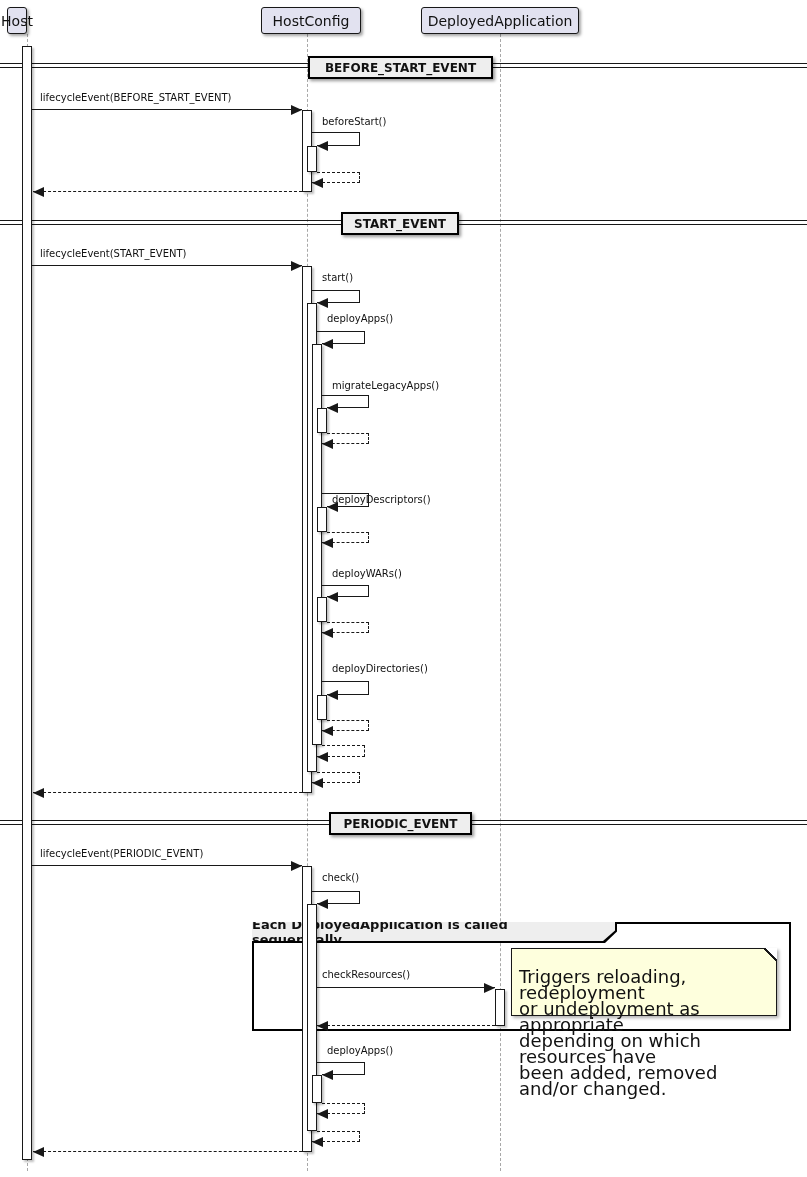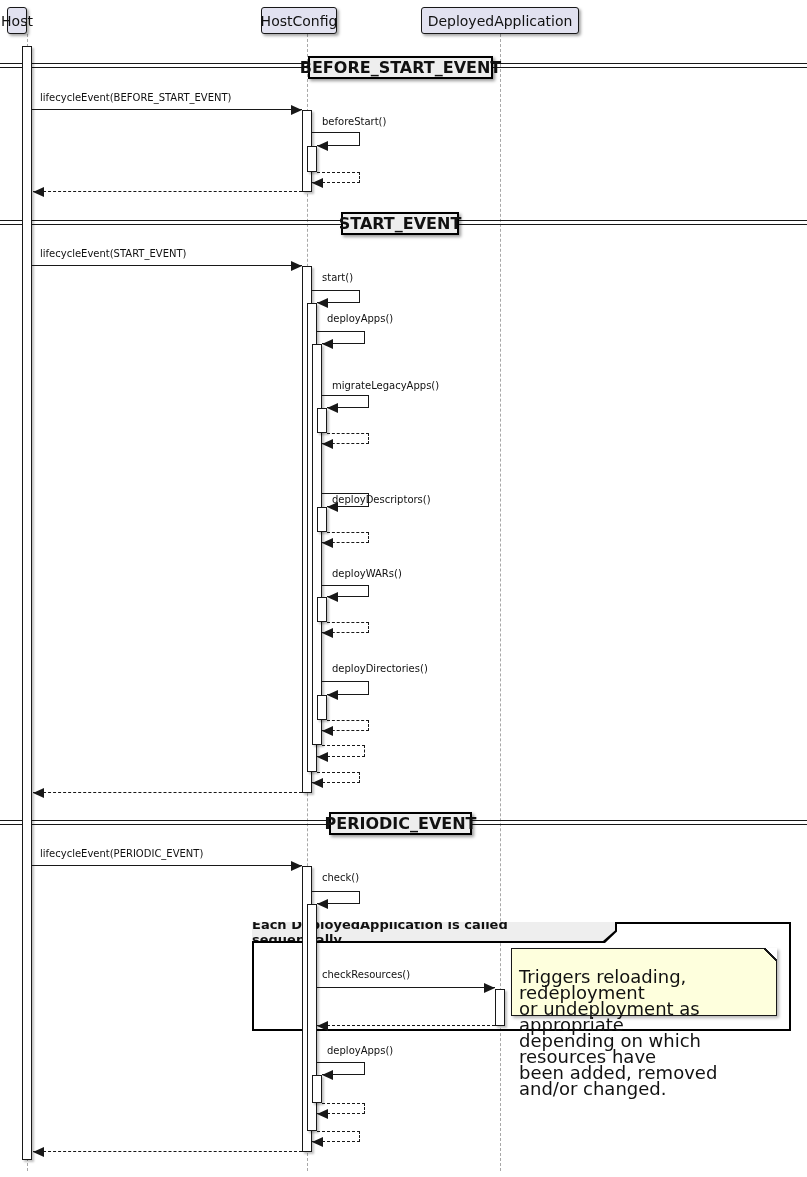--- a/index.html
+++ b/index.html
@@ -16,21 +16,21 @@
     box-shadow:2px 2px 3px rgba(0,0,0,0.35);}
   
   .bar{position:absolute;width:10px;background:#fff;border:1.3px solid var(--line,#181818);
     box-sizing:border-box;box-shadow:1.5px 1.5px 2px rgba(0,0,0,0.25);}
   
   .dvl{position:absolute;left:0;width:807px;height:5px;box-sizing:border-box;
     border-top:1.3px solid var(--line,#181818);border-bottom:1.3px solid var(--line,#181818);}
   
   .dvb{position:absolute;height:23px;background:var(--divider-fill,#EEEEEE);
     border:2px solid #000;box-sizing:border-box;display:flex;align-items:center;justify-content:center;
-    font-size:16px;font-weight:bold;box-shadow:2px 2px 3px rgba(0,0,0,0.4);}
+    font-size:12px;font-weight:bold;box-shadow:2px 2px 3px rgba(0,0,0,0.4);}
   
   .msg{position:absolute;font-size:10px;white-space:nowrap;}
   
   .hl{position:absolute;height:0;border-top:1.3px solid var(--line,#181818);}
   .hl.d{border-top-style:dashed;}
   
   .sc{position:absolute;box-sizing:border-box;border-top:1.3px solid var(--line,#181818);
     border-right:1.3px solid var(--line,#181818);}
   .sc.d{border-top-style:dashed;border-right-style:dashed;}
   
@@ -76,21 +76,21 @@
   </div>
 
   <div class="frame" style="left:252px;top:922px;width:539px;height:109px;"></div>
   <div class="ftitle-outer" style="left:252px;top:922px;width:365px;height:21px;">
     <div class="ftitle-inner">Each DeployedApplication is called sequentially</div>
   </div>
 
   <div class="pbox" style="left:7px;top:7px;width:20px;justify-content:center;">
     <span>Host</span>
   </div>
-  <div class="pbox" style="left:261px;top:7px;width:76px;">
+  <div class="pbox" style="left:261px;top:7px;width:100px;">
     <span>HostConfig</span>
   </div>
   <div class="pbox" style="left:421px;top:7px;width:158px;">
     <span>DeployedApplication</span>
   </div>
 
   <div class="bar" style="left:22px;top:46px;height:1114px;"></div>
 
   <div class="bar" style="left:302px;top:110px;height:82px;"></div>
   <div class="bar" style="left:307px;top:146px;height:26px;"></div>

